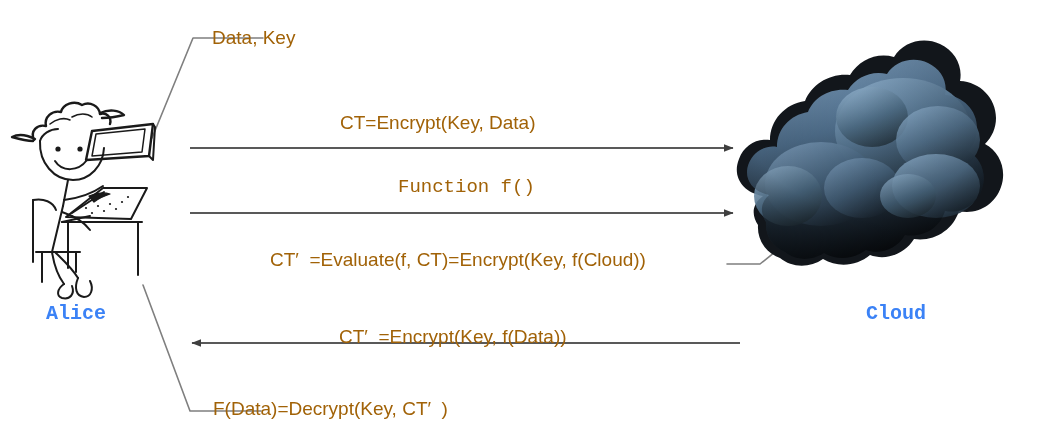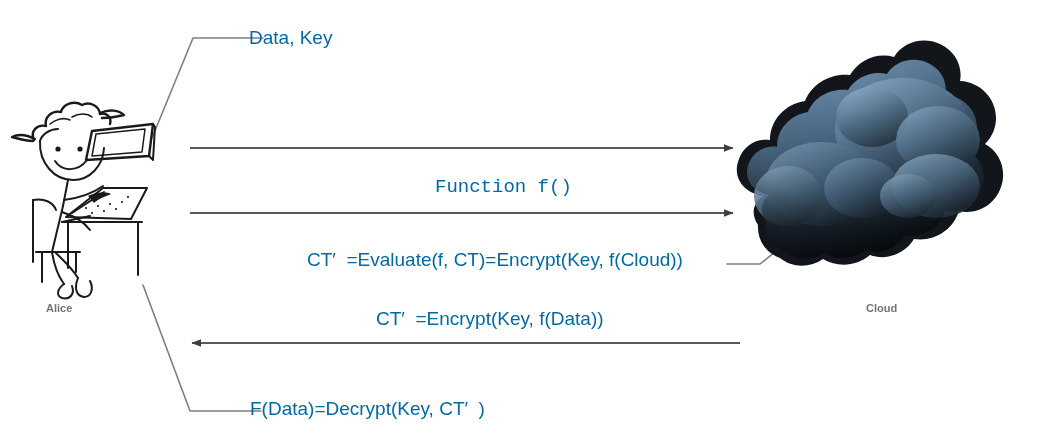--- a/index.html
+++ b/index.html
@@ -19,40 +19,39 @@
   }
   .svg-layer {
     position: absolute;
     left: 0;
     top: 0;
     width: 1054px;
     height: 439px;
   }
   .lbl {
     position: absolute;
-    color: #0369a1;
+    color: #a16207;
     font-size: 19px;
     line-height: 22px;
     white-space: pre;
     font-family: "Liberation Sans", sans-serif;
-    margin-left: 37px;
   }
   .actor-name {
     position: absolute;
-    color: #737373;
-    font-size: 11px;
+    color: #3b82f6;
+    font-size: 20px;
     font-weight: bold;
     white-space: pre;
-    font-family: Liberation Sans, sans-serif;
+    font-family: Liberation Mono, monospace;
   }
   #label-data-key      { left: 212px; top: 27px; }
   #label-msg-1         { left: 340px; top: 112px; }
   #label-msg-2         { left: 398px; top: 176px; font-family: Liberation Mono, monospace; }
   #label-msg-3         { left: 270px; top: 249px; }
-  #label-msg-4         { left: 339px; top: 308px; }
+  #label-msg-4         { left: 339px; top: 326px; }
   #label-decrypt       { left: 213px; top: 398px; }
   #name-alice          { left: 46px; top: 302px; }
   #name-cloud          { left: 866px; top: 302px; text-align: center; }
 </style>
 </head>
 <body>
 
 <div id="diagram-root">
 
   <svg class="svg-layer" viewBox="0 0 1054 439" xmlns="http://www.w3.org/2000/svg">
@@ -241,20 +240,21 @@
       <path d="M89,196 C96,193 104,192 110,194 C104,196 98,199 94,202 Z" fill="#1a1a1a" stroke="#1a1a1a" stroke-width="1.2"></path>
 
       <path d="M86,160 L92,131 L153,124 L149,156 Z" stroke-width="2.4"></path>
       <path d="M92,156 L96,134 L145,129 L142,152 Z" stroke-width="1.5"></path>
       <path d="M149,156 L153,160 L155,127 L153,124" stroke-width="2"></path>
     </g>
   </svg>
 
   <div class="lbl" id="label-data-key">Data, Key</div>
 
+  <div class="lbl" id="label-msg-1">CT=Encrypt(Key, Data)</div>
 
   <div class="lbl" id="label-msg-2">Function f()</div>
 
   <div class="lbl" id="label-msg-3">CT′  =Evaluate(f, CT)=Encrypt(Key, f(Cloud))</div>
 
   <div class="lbl" id="label-msg-4">CT′  =Encrypt(Key, f(Data))</div>
 
   <div class="lbl" id="label-decrypt">F(Data)=Decrypt(Key, CT′  )</div>
 
   <div class="actor-name" id="name-alice">Alice</div>

